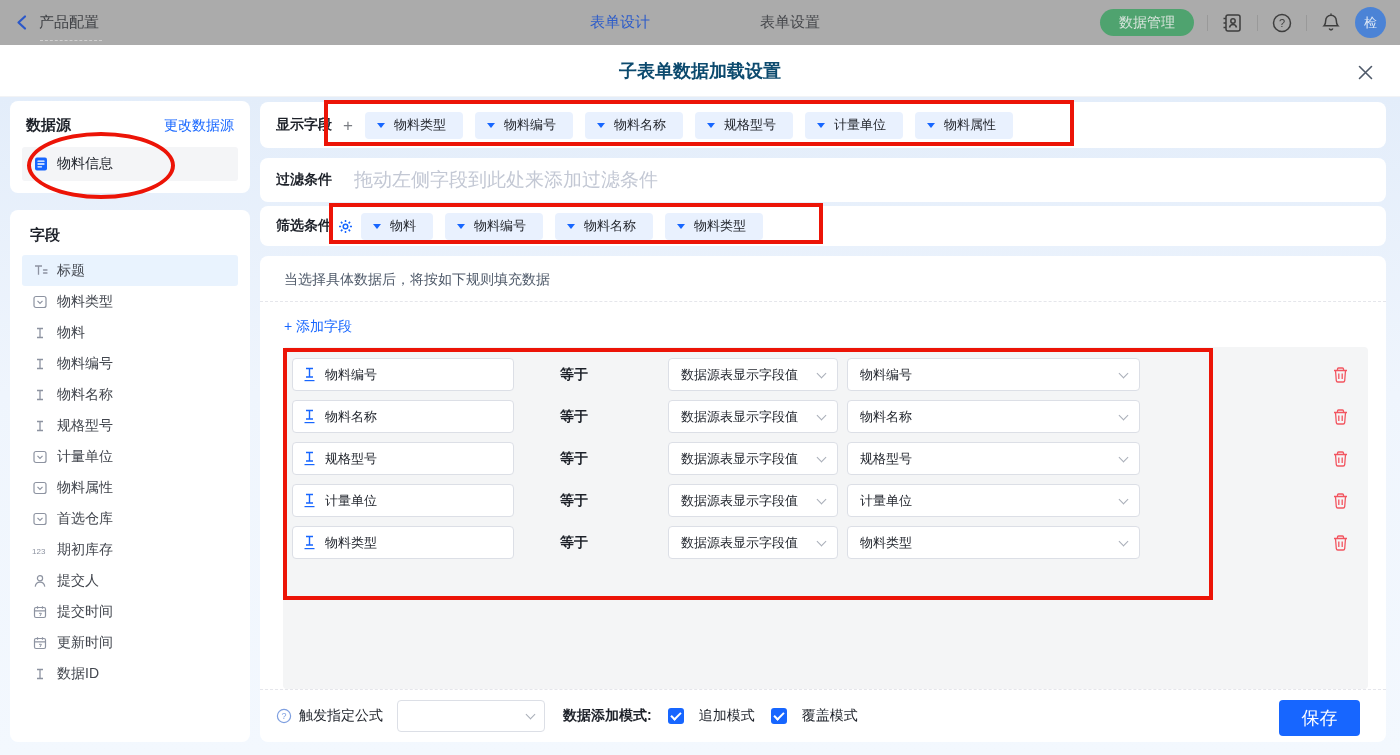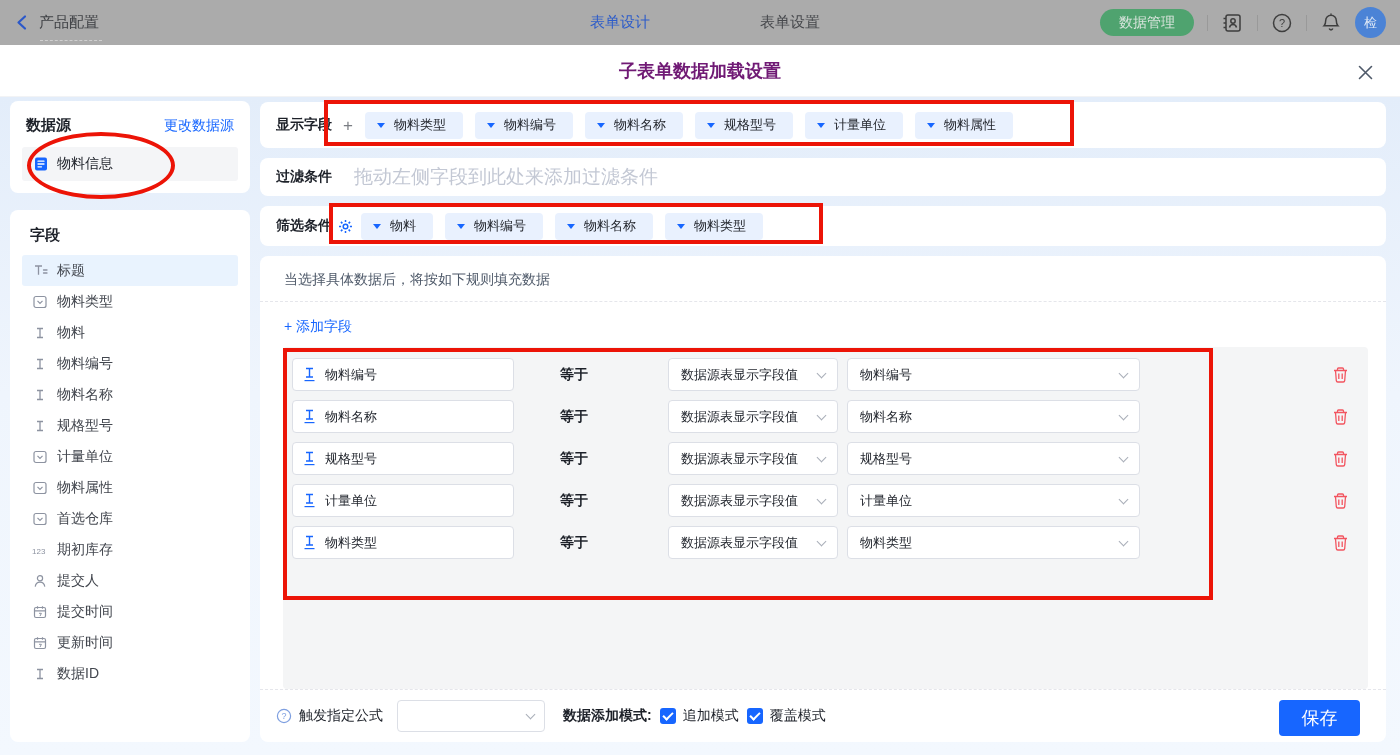--- a/index.html
+++ b/index.html
@@ -27,21 +27,21 @@
   .tab{font-size:15px;color:#46484C;cursor:pointer;}
   .tab.active{color:#2D5CC9;}
   .topbar-right{position:absolute;right:14px;top:0;height:45px;display:flex;align-items:center;gap:13px;}
   .pill{background:#4FA36F;color:#D8E4DC;border:none;height:27px;padding:0 19px;border-radius:14px;font-size:14px;cursor:pointer;font-family:inherit;}
   .tb-divider{width:1px;height:16px;background:#999;}
   .tb-icon{display:flex;align-items:center;cursor:pointer;}
   .avatar{width:31px;height:31px;border-radius:50%;background:#4B83D6;color:#DFE9F6;font-size:13px;display:flex;align-items:center;justify-content:center;cursor:pointer;}
 
   
   .modal-header{position:absolute;top:45px;left:0;width:1400px;height:52px;background:#fff;border-bottom:1px solid #F2F3F5;z-index:4;}
-  .modal-title{position:absolute;inset:0;display:flex;align-items:center;justify-content:center;font-size:18px;font-weight:bold;color:#701a75;}
+  .modal-title{position:absolute;inset:0;display:flex;align-items:center;justify-content:center;font-size:18px;font-weight:bold;color:#0c4a6e;}
   .modal-close{position:absolute;right:24px;top:16px;width:22px;height:22px;display:flex;align-items:center;justify-content:center;cursor:pointer;}
 
   
   .content{position:absolute;top:97px;left:0;width:1400px;height:658px;
     background:linear-gradient(180deg,#E3EDFA 0%,#EFF5FD 45%,#F3F8FE 100%);}
   .card{position:absolute;background:#fff;border-radius:8px;}
 
   
   #card-ds{left:10px;top:4px;width:240px;height:92px;}
   .ds-head{display:flex;justify-content:space-between;align-items:center;padding:15px 16px 0;}
@@ -51,21 +51,21 @@
 
   #card-fields{left:10px;top:113px;width:240px;height:532px;}
   .f-title{padding:16px 20px 8px;font-size:15px;font-weight:bold;color:#1D2129;}
   .f-list{padding:2px 12px;}
   .f-item{height:31px;display:flex;align-items:center;gap:9px;padding:0 10px;font-size:14px;color:#42464E;border-radius:3px;cursor:grab;}
   .f-item.selected{background:#E9F3FE;}
   .f-icon{width:16px;display:flex;justify-content:center;align-items:center;}
 
   
   #card-display{left:260px;top:5px;width:1126px;height:46px;display:flex;align-items:center;padding:0 16px;}
-  #card-filter{left:260px;top:61px;width:1126px;height:38px;display:flex;align-items:center;padding:0 16px;}
+  #card-filter{left:260px;top:61px;width:1126px;height:44px;display:flex;align-items:center;padding:0 16px;}
   #card-screen{left:260px;top:109px;width:1126px;height:40px;display:flex;align-items:center;padding:0 16px;}
   .row-label{font-size:14px;font-weight:600;color:#1D2129;width:58px;flex:none;}
   .plus-mini{color:#7A7D83;font-size:17px;margin-left:9px;line-height:1;}
   .gear{margin-left:6px;display:flex;align-items:center;}
   .tags{display:flex;gap:12px;margin-left:12px;}
   .tag{height:27px;background:var(--tagbg);border-radius:4px;display:flex;align-items:center;gap:9px;padding:0 17px 0 12px;font-size:13px;color:#23262D;cursor:pointer;}
   .caret{width:0;height:0;border-left:4px solid transparent;border-right:4px solid transparent;border-top:5.5px solid var(--primary);}
   .placeholder{font-size:19px;color:#C3C8D4;margin-left:20px;}
 
   
@@ -82,21 +82,21 @@
   .rr-dd1{left:385px;width:170px;}
   .rr-dd2{left:564px;width:293px;}
   .chev{width:7px;height:7px;border-right:1.4px solid #A9AEB8;border-bottom:1.4px solid #A9AEB8;transform:rotate(45deg);margin-top:-3px;flex:none;}
   .rr-trash{position:absolute;left:1049px;top:8px;cursor:pointer;display:flex;}
 
   .main-footer{position:absolute;left:0;right:0;bottom:0;height:53px;border-top:1px dashed #E5E6EB;display:flex;align-items:center;padding-left:16px;}
   .q-icon{display:flex;align-items:center;}
   .formula-label{margin-left:7px;font-size:14px;color:#1D2129;}
   .formula-select{margin-left:14px;width:148px;height:32px;border:1px solid #DCDFE6;border-radius:4px;display:flex;align-items:center;justify-content:flex-end;padding:0 10px;cursor:pointer;background:#fff;}
   .mode-label{margin-left:18px;font-size:14px;font-weight:600;color:#1D2129;}
-  .mode{display:flex;align-items:center;gap:7px;margin-left:8px;cursor:pointer;}
+  .mode{display:flex;align-items:center;gap:15px;margin-left:16px;cursor:pointer;}
   .checkbox{width:16px;height:16px;background:var(--primary);border-radius:3px;position:relative;flex:none;}
   .checkbox::after{content:"";position:absolute;left:3.2px;top:4.2px;width:8px;height:4px;border-left:2px solid #fff;border-bottom:2px solid #fff;transform:rotate(-45deg);}
   .mode-text{font-size:14px;color:#1D2129;}
   .save-btn{position:absolute;right:26px;top:10px;width:81px;height:36px;background:var(--primary);color:#fff;border:none;border-radius:4px;font-size:18px;cursor:pointer;font-family:inherit;}
 
   
   .ann{position:absolute;border:4px solid var(--ann);pointer-events:none;z-index:20;}
   #ann-ellipse{left:27px;top:132px;width:148px;height:67px;border-radius:50%;}
   #ann-rect1{left:324px;top:100px;width:750px;height:46px;}
   #ann-rect2{left:329px;top:203px;width:494px;height:41px;}

